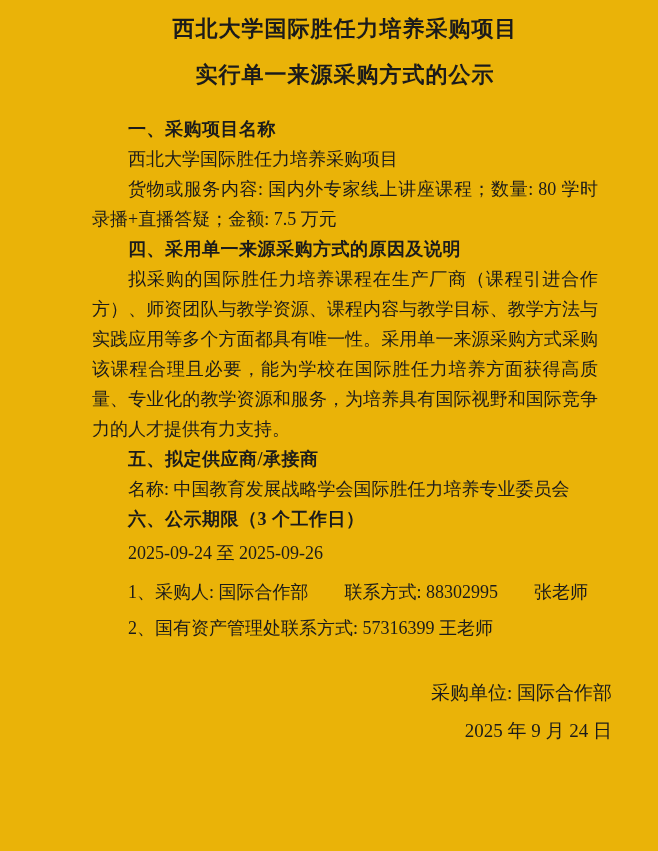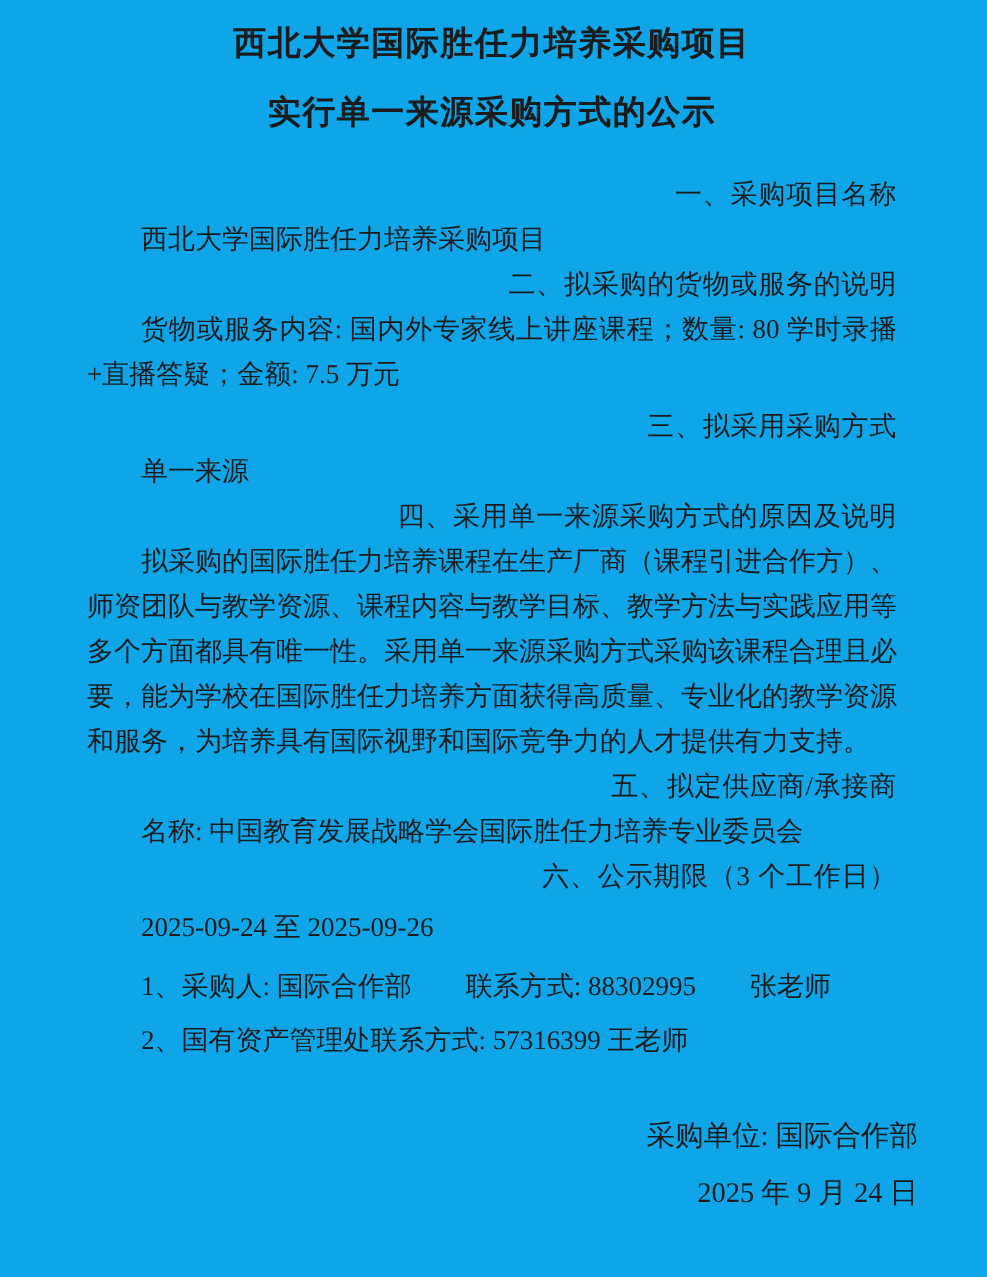--- a/index.html
+++ b/index.html
@@ -11,40 +11,39 @@
     width: 658px;
     height: 851px;
     overflow: hidden;
     font-family: "Liberation Serif", "DejaVu Serif", serif;
     color: #1b1b1b;
   }
   .doc {
     box-sizing: border-box;
     width: 658px;
     height: 851px;
-    padding: 6px 60px 0 58px;
-    background: #0ea5e9;
+    padding: 6px 60px 0 92px;
+    background: #eab308;
   }
   .title-line {
     text-align: center;
     font-weight: bold;
     font-size: 22px;
     line-height: 46px;
     letter-spacing: 1px;
   }
   p {
     margin: 0;
     font-size: 18px;
     line-height: 30px;
     text-indent: 2em;
   }
   .heading {
-    font-weight: normal;
+    font-weight: bold;
     letter-spacing: 0.5px;
-    text-align: right;
   }
   .body-just {
     text-align: justify;
   }
   .sec1 { margin-top: 16px; }
   .sec3 .heading { margin-top: 5px; }
   .sec6 .para { margin-top: 4px; margin-bottom: 6px; }
   .sec7 .heading { margin-top: 8px; }
   .sec7 .para { line-height: 36px; }
   .footer {
@@ -65,28 +64,23 @@
 
   <div class="title-line">西北大学国际胜任力培养采购项目</div>
   <div class="title-line">实行单一来源采购方式的公示</div>
 
   <div class="sec sec1">
     <p class="heading">一、采购项目名称</p>
     <p class="para">西北大学国际胜任力培养采购项目</p>
   </div>
 
   <div class="sec sec2">
-    <p class="heading">二、拟采购的货物或服务的说明</p>
     <p class="para body-just">货物或服务内容: 国内外专家线上讲座课程；数量: 80 学时录播+直播答疑；金额: 7.5 万元</p>
   </div>
 
-  <div class="sec sec3">
-    <p class="heading">三、拟采用采购方式</p>
-    <p class="para">单一来源</p>
-  </div>
 
   <div class="sec sec4">
     <p class="heading">四、采用单一来源采购方式的原因及说明</p>
     <p class="para body-just">拟采购的国际胜任力培养课程在生产厂商（课程引进合作方）、师资团队与教学资源、课程内容与教学目标、教学方法与实践应用等多个方面都具有唯一性。采用单一来源采购方式采购该课程合理且必要，能为学校在国际胜任力培养方面获得高质量、专业化的教学资源和服务，为培养具有国际视野和国际竞争力的人才提供有力支持。</p>
   </div>
 
   <div class="sec sec5">
     <p class="heading">五、拟定供应商/承接商</p>
     <p class="para">名称: 中国教育发展战略学会国际胜任力培养专业委员会</p>
   </div>

